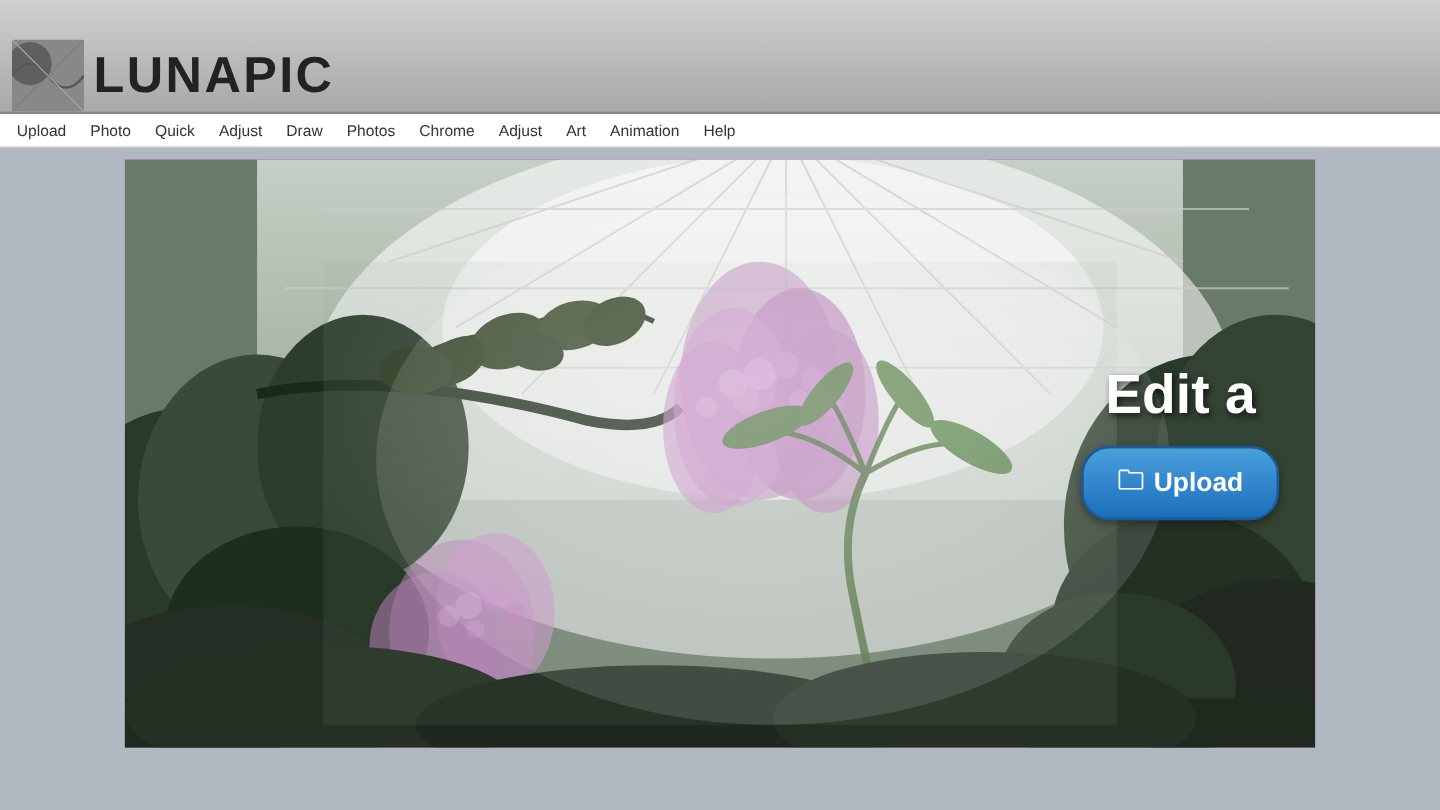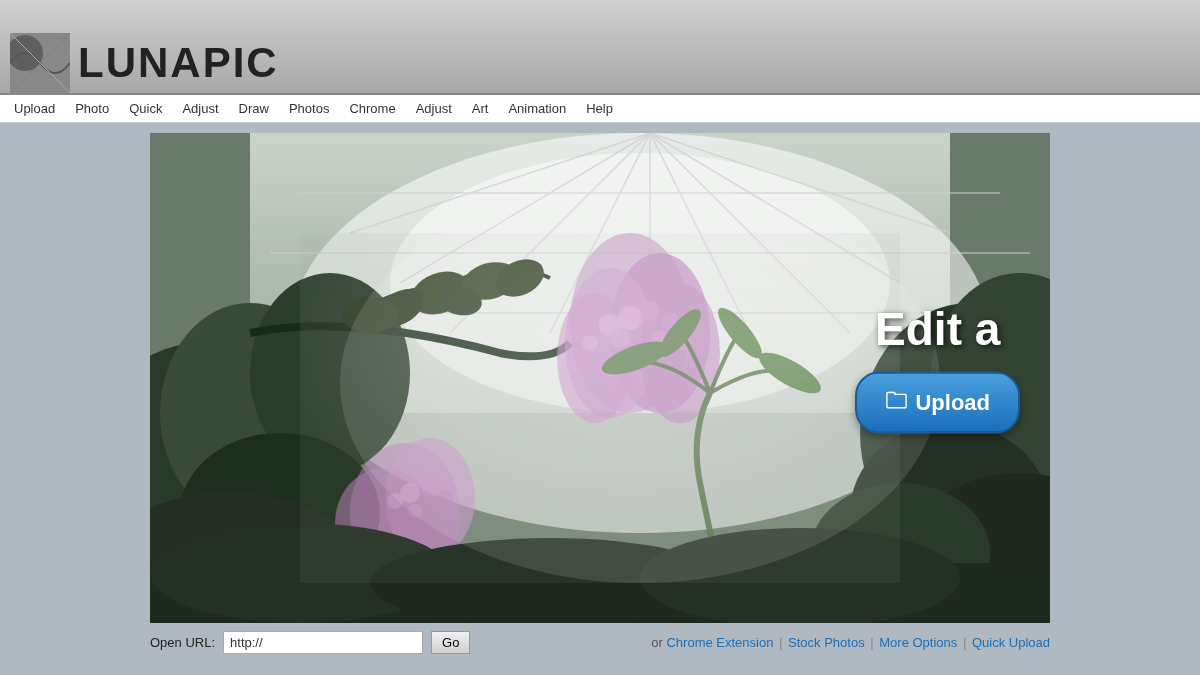--- a/index.html
+++ b/index.html
@@ -64,21 +64,21 @@
     #main {
       background: #b0b8c1;
       display: flex;
       flex-direction: column;
       align-items: center;
       padding: 10px 0 8px 0;
     }
 
     
     #image-container {
-      width: 900px;
+      width: 992px;
       height: 490px;
       position: relative;
       overflow: hidden;
       background: #d946ef;
       text-decoration: underline;
     }
 
     
     #greenhouse-bg {
       width: 100%;
@@ -318,29 +318,13 @@
       <div id="edit-photo-heading">
         <span>Edit a</span><br>
       </div>
       <button id="upload-button">
         <span>🗀</span>
         <span>Upload</span>
       </button>
     </div>
   </div>
 
-  <div id="bottom-bar">
-    <span id="open-url-label">Open URL:</span>
-    <input id="url-input" type="text" value="http://" style="">
-    <button id="go-button">Go</button>
-    <div id="links-area">
-      <span>or</span>
-      <span> </span>
-      <a class="link-item">Chrome Extension</a>
-      <span class="separator"> | </span>
-      <a class="link-item">Stock Photos</a>
-      <span class="separator"> | </span>
-      <a class="link-item">More Options</a>
-      <span class="separator"> | </span>
-      <a class="link-item">Quick Upload</a>
-    </div>
-  </div>
 </div>
 
 </body></html>

